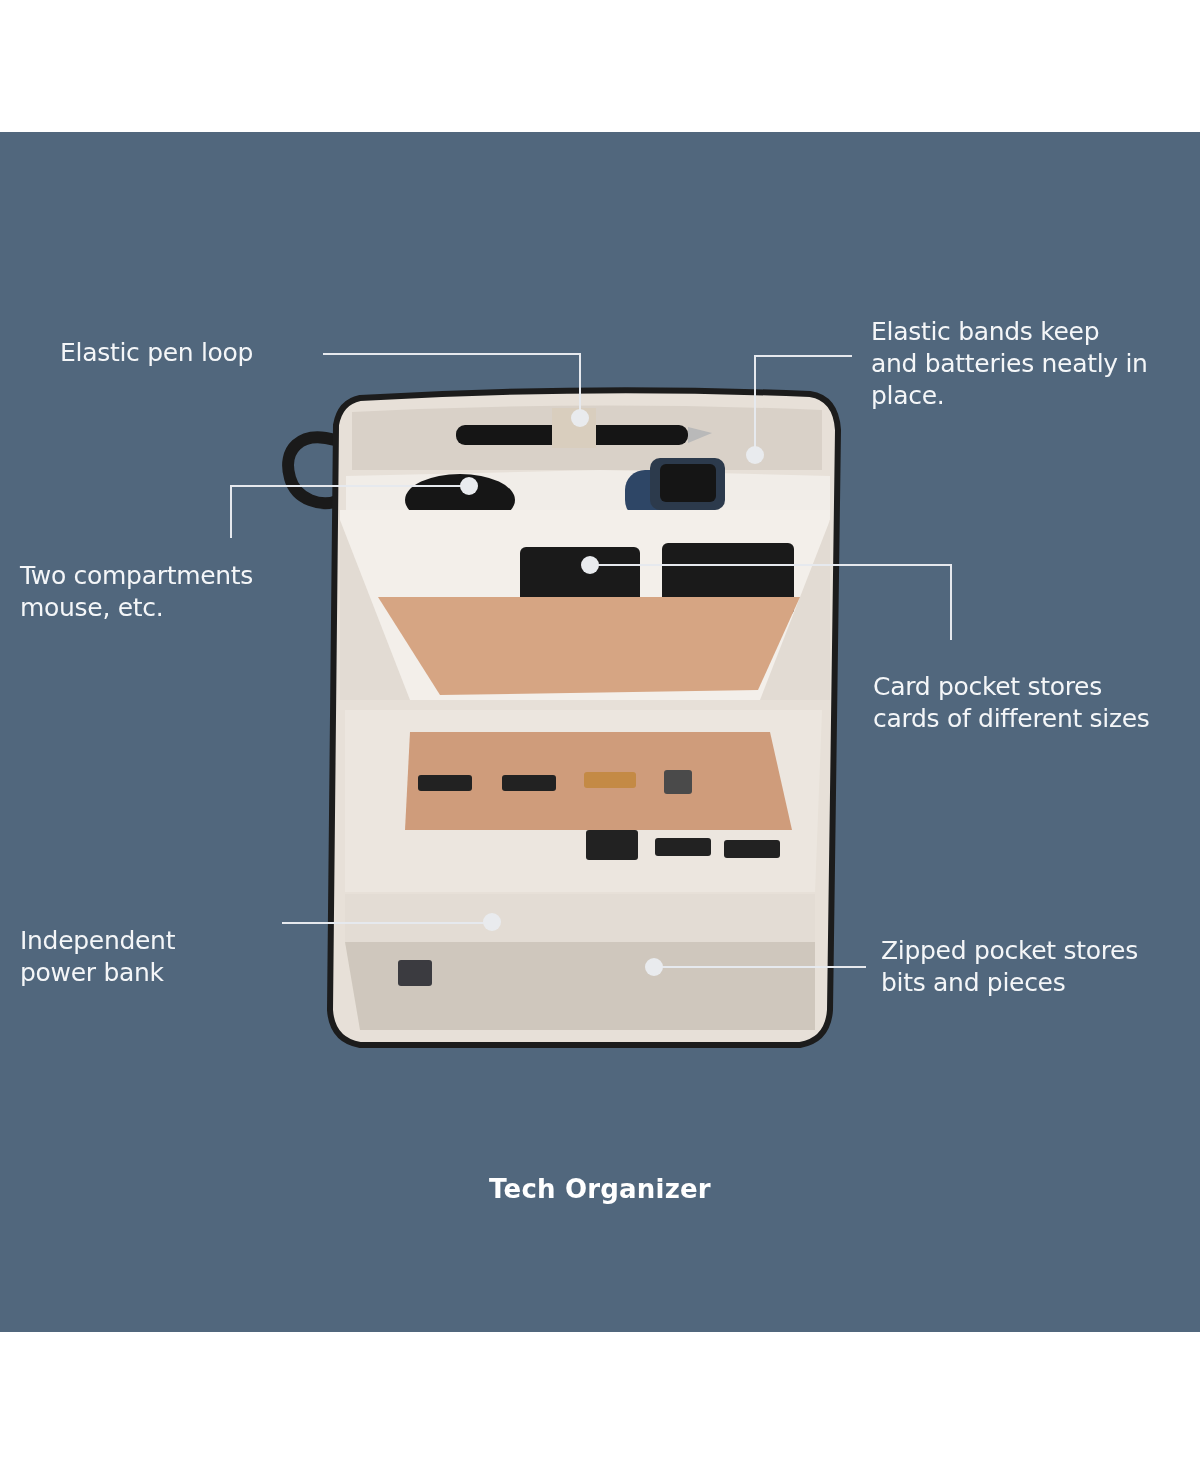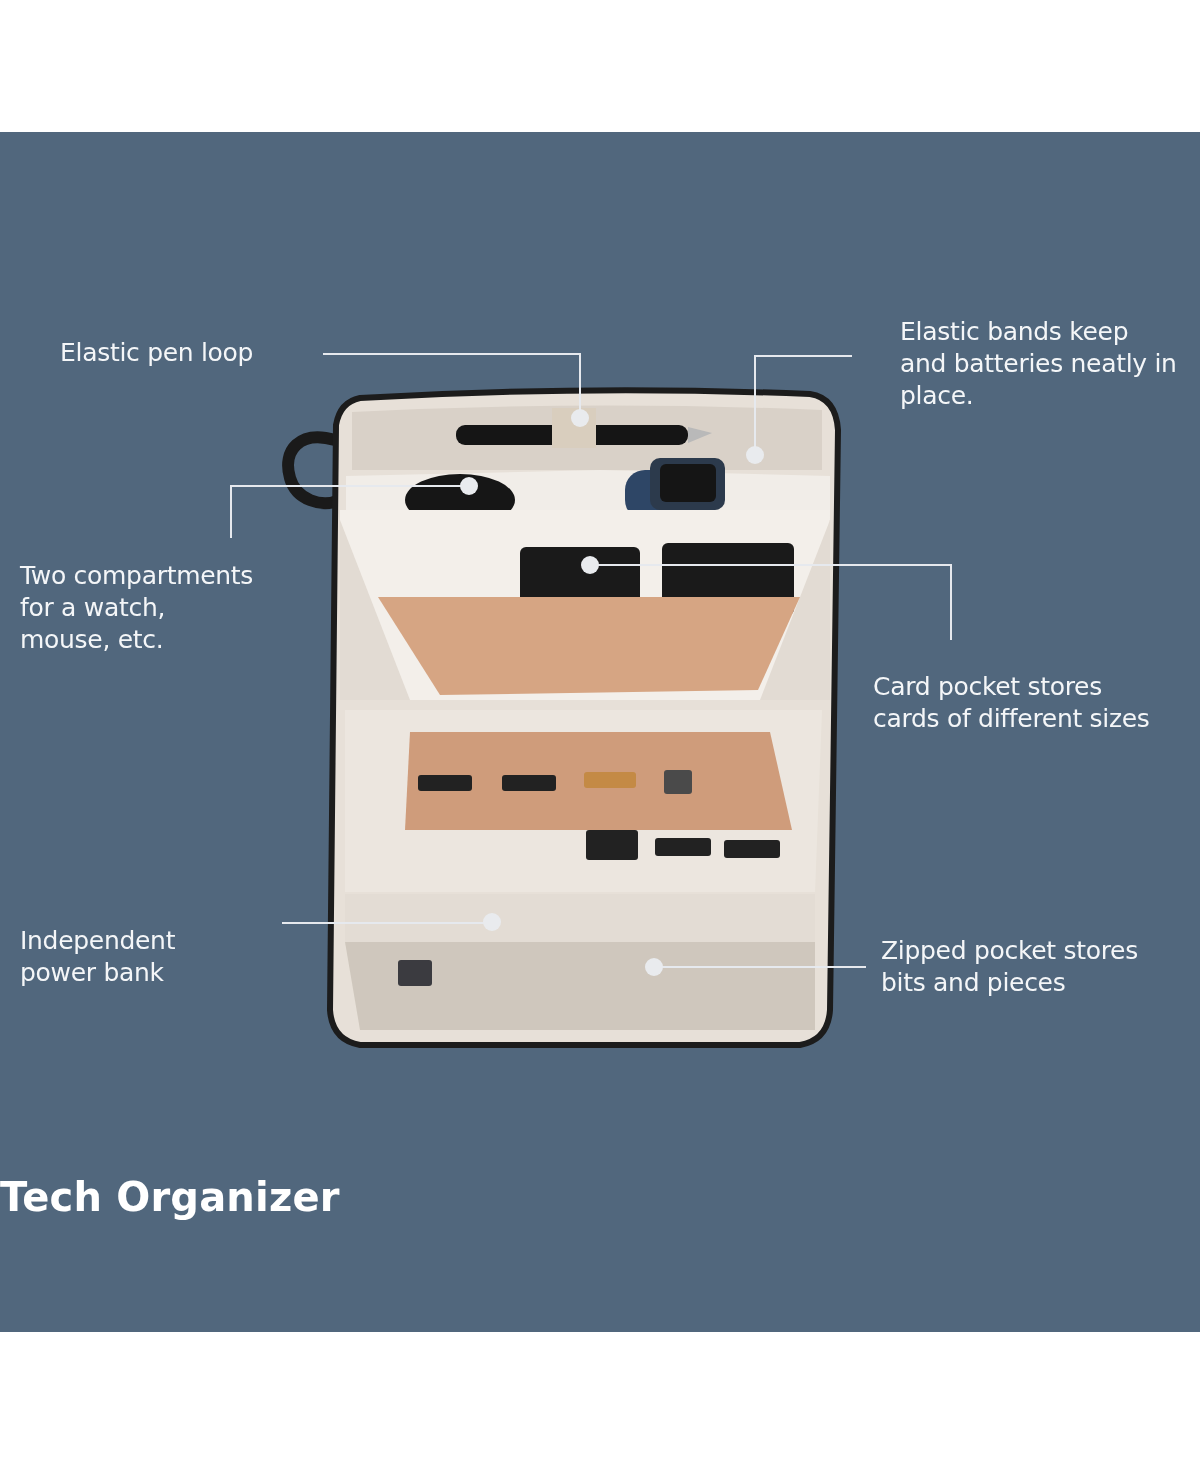--- a/index.html
+++ b/index.html
@@ -2,22 +2,22 @@
 <html><head>
 <meta charset="utf-8">
 <style>
   html, body { margin:0; padding:0; background:#ffffff; }
   body { width:1200px; height:1465px; position:relative; overflow:hidden;
          font-family:"DejaVu Sans", "Liberation Sans", sans-serif; }
   .panel { position:absolute; left:0; top:132px; width:1200px; height:1200px; background:#51677d; }
   .label { position:absolute; color:#f4f6f8; font-size:25px; line-height:32px; letter-spacing:-0.3px; white-space:nowrap; }
   .label.right { text-align:left; }
   .label span { display:block; }
-  .title { position:absolute; left:0; width:1200px; top:1174px; text-align:left; color:#ffffff;
-           font-size:40px; font-weight:bold; letter-spacing:0.2px; }
+  .title { position:absolute; left:0; width:1200px; top:1174px; text-align:center; color:#ffffff;
+           font-size:26px; font-weight:bold; letter-spacing:0.2px; }
   svg.art { position:absolute; left:0; top:0; width:1200px; height:1465px; }
 </style>
 </head>
 <body>
 
 <div class="panel"></div>
 
 <svg class="art" viewBox="0 0 1200 1465">
 
   <path d="M335 440 C300 430 282 450 290 478 C296 500 322 508 340 500" fill="none" stroke="#1a1a1a" stroke-width="12"></path>
@@ -81,29 +81,28 @@
     <circle cx="590" cy="565" r="9"></circle>
     <circle cx="492" cy="922" r="9"></circle>
     <circle cx="654" cy="967" r="9"></circle>
   </g>
 </svg>
 
 <div class="label right" style="left:60px; top:337px; width:240px;">
   <span>Elastic pen loop</span>
 </div>
 
-<div class="label" style="left:871px; top:316px;margin-left:29px;">
+<div class="label" style="left:871px; top:316px;">
   <span>Elastic bands keep</span>
   <span>and batteries neatly in</span>
   <span>place.</span>
 </div>
 
 <div class="label right" style="left:20px; top:560px; width:278px;">
   <span>Two compartments</span>
-  <span>for a watch,</span>
   <span>mouse, etc.</span>
 </div>
 
 <div class="label" style="left:873px; top:671px;">
   <span>Card pocket stores</span>
   <span>cards of different sizes</span>
 </div>
 
 <div class="label right" style="left:20px; top:881px; width:254px;">
   <span style="padding-right:6px;margin-top:44px;">Independent</span>

